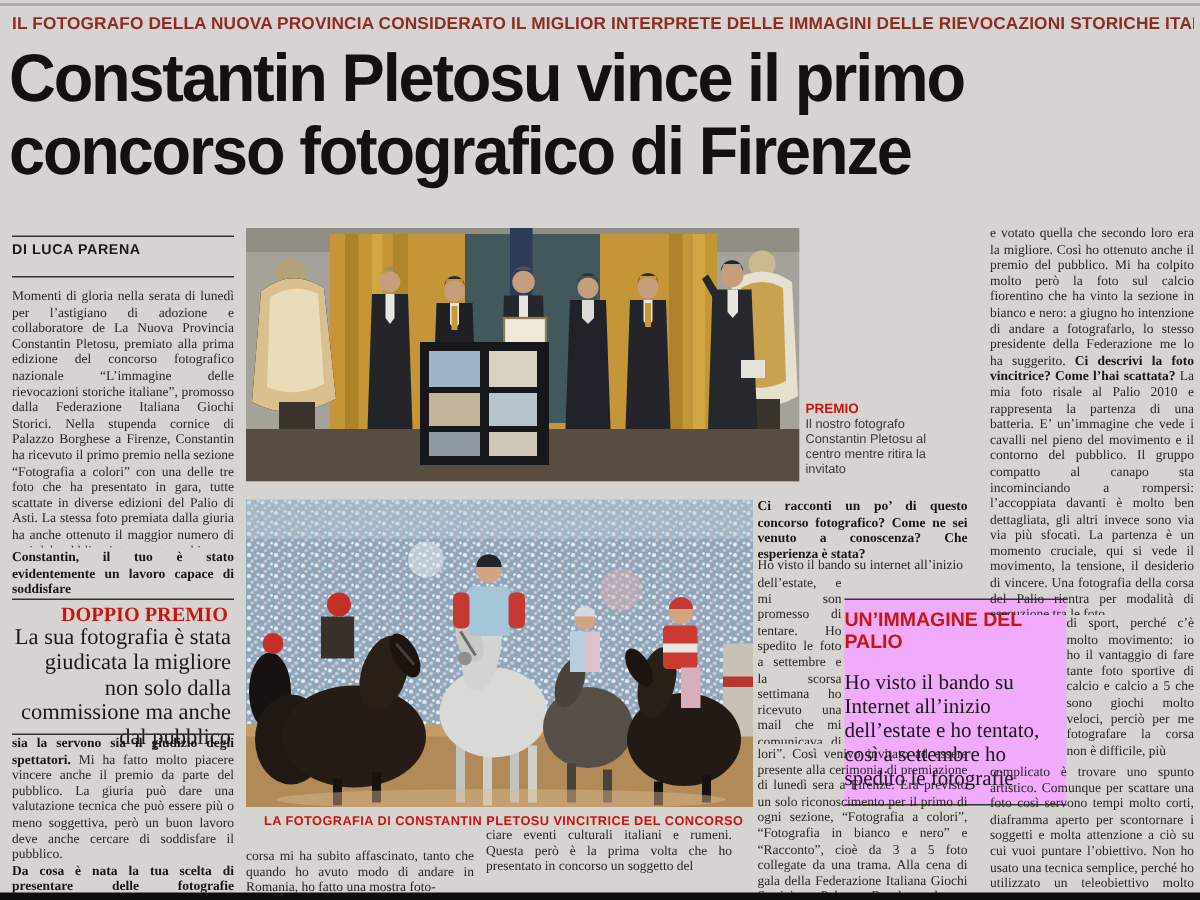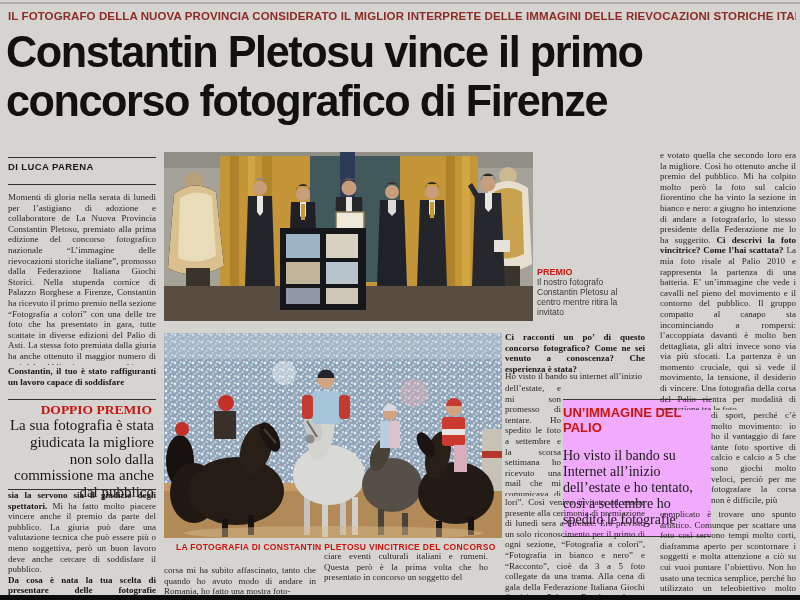--- a/index.html
+++ b/index.html
@@ -89,21 +89,21 @@
   <div class="headline">
     <span>Constantin Pletosu vince il primo</span>
     <span>concorso fotografico di Firenze</span>
   </div>
 
   <div class="rule" style="top:157px"></div>
   <div class="byline">DI LUCA PARENA</div>
   <div class="rule" style="top:184px"></div>
 
   <div class="col1 body-txt para1">Momenti di gloria nella serata di lunedì per l’astigiano di adozione e collaboratore de La Nuova Provincia Constantin Pletosu, premiato alla prima edizione del concorso fotografico nazionale “L’immagine delle rievocazioni storiche italiane”, promosso dalla Federazione Italiana Giochi Storici. Nella stupenda cornice di Palazzo Borghese a Firenze, Constantin ha ricevuto il primo premio nella sezione “Fotografia a colori” con una delle tre foto che ha presentato in gara, tutte scattate in diverse edizioni del Palio di Asti. La stessa foto premiata dalla giuria ha anche ottenuto il maggior numero di voti dal pubblico intervenuto e chiamato a pronunciarsi sulle oltre centocinquanta immagini concorrenti.</div>
-  <div class="col1 body-txt bold-q q1">Constantin, il tuo è stato raffiguranti un lavoro capace di soddisfare</div>
+  <div class="col1 body-txt bold-q q1">Constantin, il tuo è stato evidentemente un lavoro capace di soddisfare</div>
 
   <div class="rule" style="top:399px"></div>
   <div class="dp-header">DOPPIO PREMIO</div>
   <div class="dp-quote">La sua fotografia è stata giudicata la migliore non solo dalla commissione ma anche dal pubblico</div>
   <div class="rule" style="top:489px"></div>
 
   <div class="col1 body-txt col1-tail">
     <span class="bold-q">sia la servono sia il giudizio degli spettatori. </span>
     <span>Mi ha fatto molto piacere vincere anche il premio da parte del pubblico. La giuria può dare una valutazione tecnica che può essere più o meno soggettiva, però un buon lavoro deve anche cercare di soddisfare il pubblico. </span>
     <div class="bold-q">Da cosa è nata la tua scelta di presentare delle fotografie raffiguranti la nostra corsa del Palio?</div>

